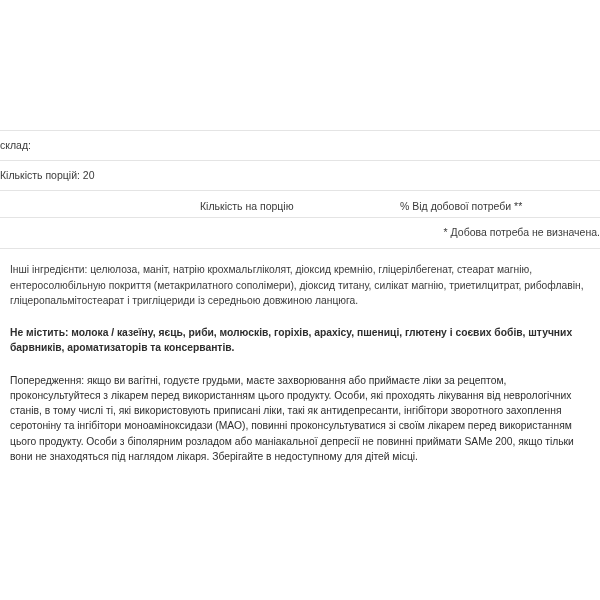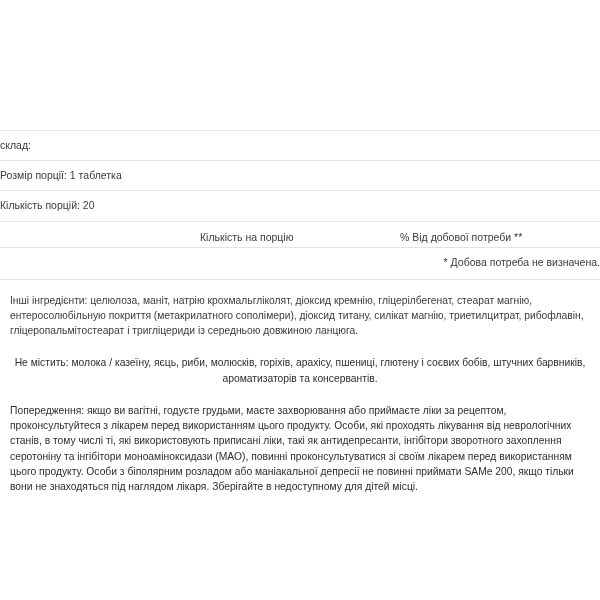--- a/index.html
+++ b/index.html
@@ -91,40 +91,37 @@
   .paras {
     padding: 0 10px;
   }
   .para {
     font-size: 10.3px;
     line-height: 1.48;
     color: #3b3b3b;
     margin: 0;
   }
   .para-other   { margin-top: 13px; }
-  .para-free    { margin-top: 17px; font-weight: normal; color: #2e2e2e; text-align: center; }
+  .para-free    { margin-top: 17px; font-weight: bold; color: #2e2e2e; }
   .para-warning { margin-top: 17px; font-weight: normal; color: #2e2e2e; }
 </style>
 </head>
 <body>
 
 <div class="page">
 
   <div class="spacer-top"></div>
 
   <table class="facts">
     <tbody>
 
       <tr class="simple-row rule-row">
         <td class="cell-name" colspan="3">склад:</td>
       </tr>
 
-      <tr class="simple-row rule-row">
-        <td class="cell-name" colspan="3">Розмір порції: 1 таблетка</td>
-      </tr>
 
       <tr class="simple-row rule-row">
         <td class="cell-name" colspan="3">Кількість порцій: 20</td>
       </tr>
 
       <tr class="head-row rule-row">
         <td class="cell-name"></td>
         <td class="cell-amount">Кількість на порцію</td>
         <td class="cell-dv">% Від добової потреби **</td>
       </tr>

